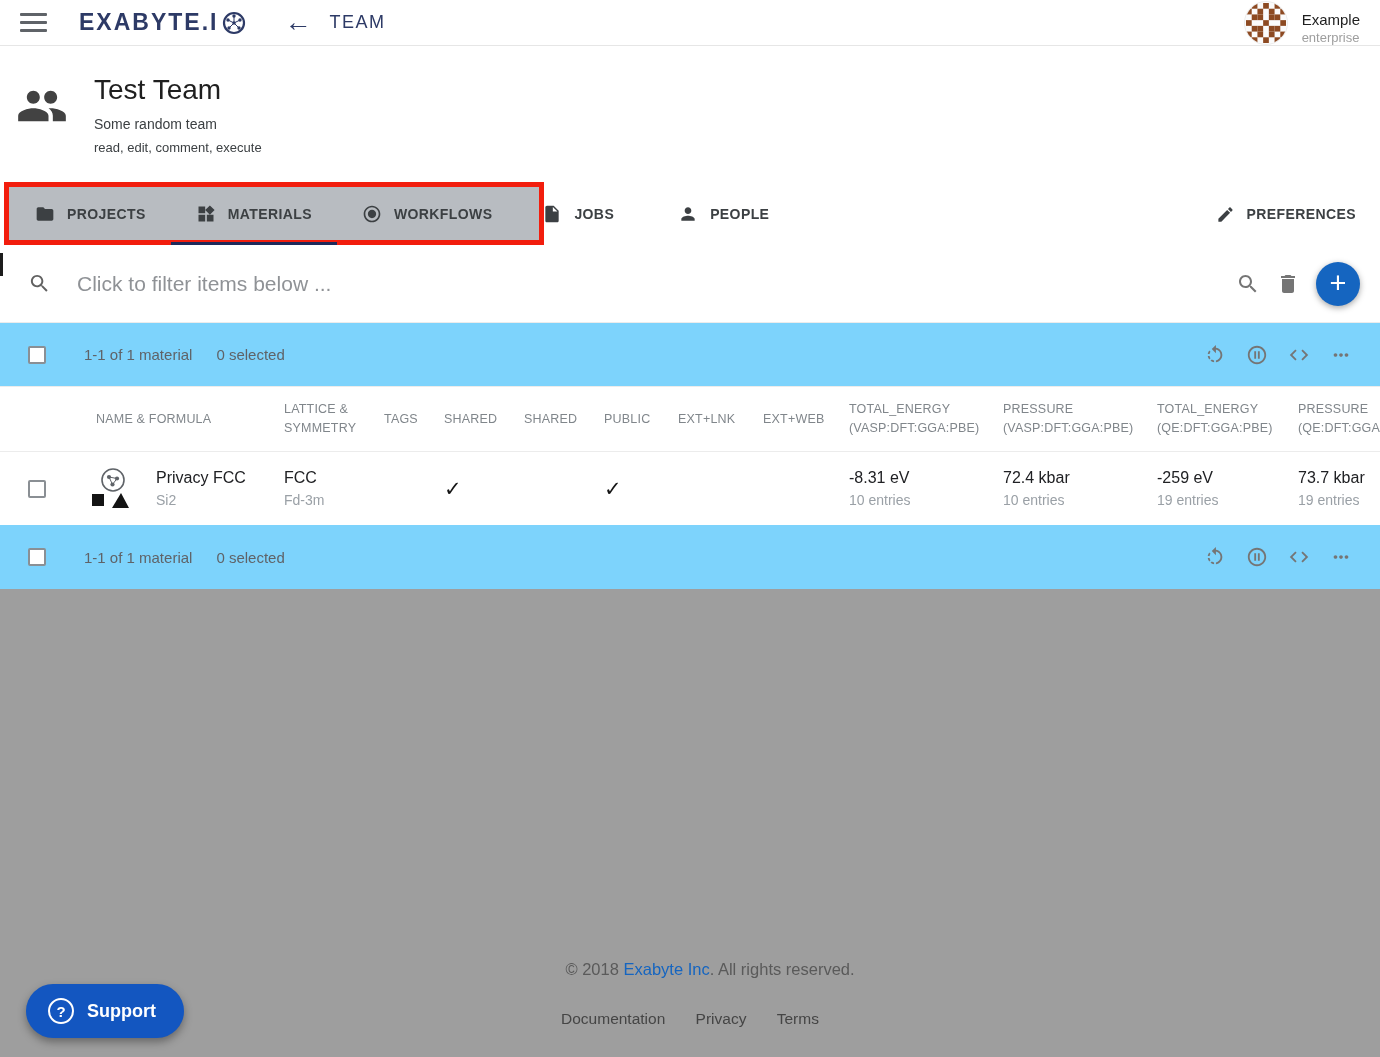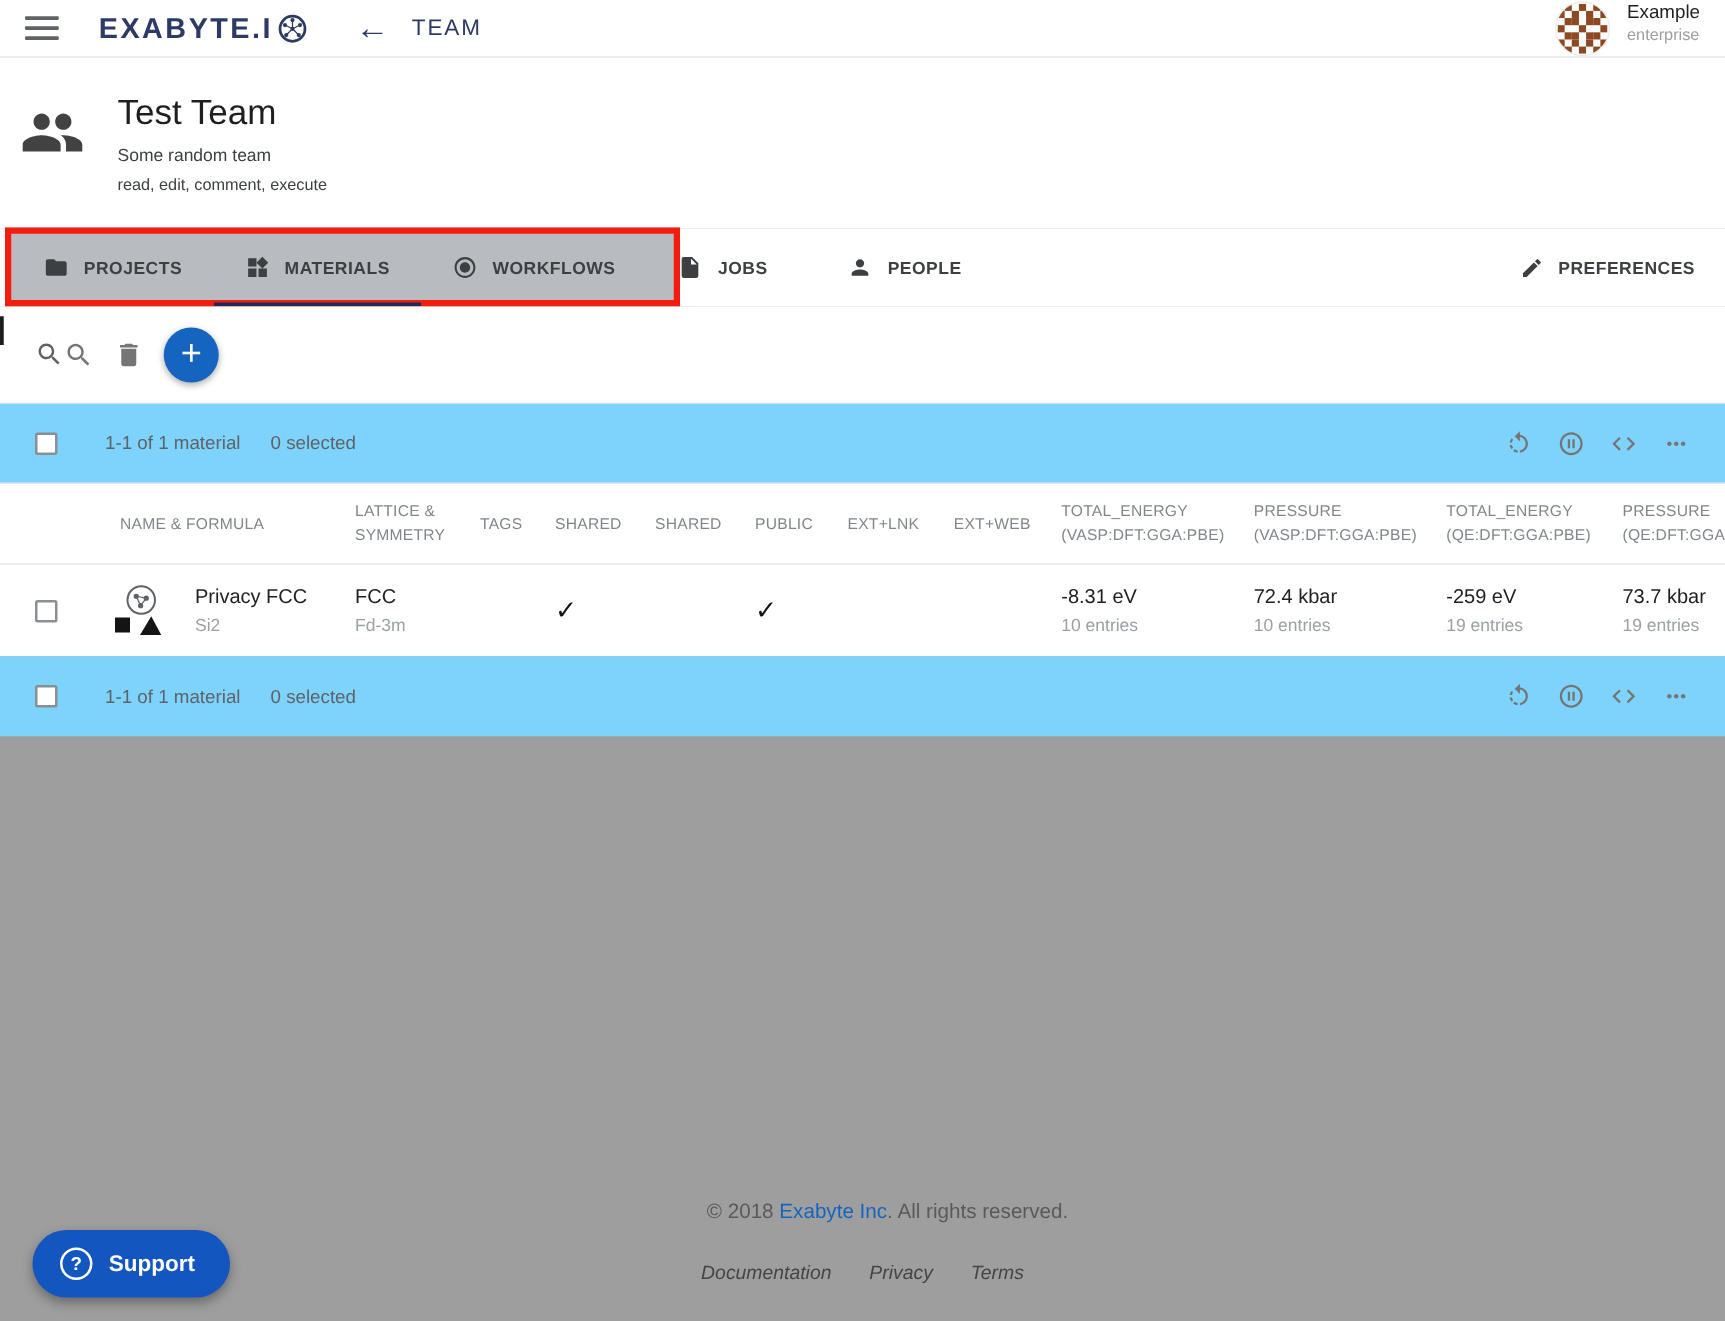--- a/index.html
+++ b/index.html
@@ -17,21 +17,21 @@
   .topbar {
     height:46px; background:#fff; display:flex; align-items:center;
     padding:0 20px; box-sizing:border-box; border-bottom:1px solid #e6e6e6;
   }
   .hamburger { width:27px; display:flex; flex-direction:column; gap:5px; cursor:pointer; }
   .hamburger span { display:block; height:3px; background:#5f6368; border-radius:1px; }
   .logo { display:flex; align-items:center; gap:4px; margin-left:32px; color:#2d3a66; cursor:pointer; }
   .logo-text { font-size:23px; font-weight:700; letter-spacing:2px; }
   .back-arrow { margin-left:38px; color:#2d3a66; font-size:27px; line-height:1; cursor:pointer; }
   .section-title { margin-left:18px; color:#2d3a66; font-size:18px; font-weight:500; letter-spacing:1.5px; }
-  .account { margin-left:auto; display:flex; align-items:flex-start; gap:14px; cursor:pointer; }
+  .account { margin-left:auto; display:flex; align-items:flex-end; gap:14px; cursor:pointer; }
   .avatar { width:42px; height:42px; border-radius:50%; background:#fdfdfd; border:1px solid #ececec;
             overflow:hidden; display:flex; align-items:center; justify-content:center; }
   .account-name { font-size:15px; color:#1f1f1f; }
   .account-type { font-size:13px; color:#9e9e9e; margin-top:2px; }
 
   
   .team-header { background:#fff; height:137px; box-sizing:border-box; padding:28px 16px 0; display:flex; }
   .team-icon { color:#424242; margin-top:6px; }
   .team-text { margin-left:26px; }
   .team-title { font-size:28px; font-weight:400; color:#1f1f1f; }
@@ -96,21 +96,21 @@
   .cell-secondary { font-size:14px; color:#9aa0a6; margin-top:5px; }
   .mat-icon { flex:none; margin-right:24px; }
   .check-glyph { font-size:21px; color:#141414; }
 
   
   .footer-copy { position:absolute; left:0; right:0; top:960px; text-align:center;
                  font-size:16.5px; color:#5a5a5a;padding-left:40px; }
   .footer-copy .company { color:#1565c0; cursor:pointer; }
   .footer-links { position:absolute; left:0; right:0; top:1010px; text-align:center;
                   font-size:15.5px; color:#454545; }
-  .footer-links span { margin:0 13px; cursor:pointer;font-style:italic; }
+  .footer-links span { margin:0 13px; cursor:pointer; }
   .support-btn { position:absolute; left:26px; top:984px; height:54px; border-radius:27px;
                  background:#1356c0; color:#fff; display:flex; align-items:center; gap:13px;
                  padding:0 28px 0 22px; box-shadow:0 4px 9px rgba(0,0,0,.35); cursor:pointer; }
   .support-q { width:26px; height:26px; border:2px solid #fff; border-radius:50%; box-sizing:border-box;
                display:flex; align-items:center; justify-content:center; font-size:15px; font-weight:700; }
   .support-label { font-size:18px; font-weight:700; }
 </style>
 </head>
 <body>
 
@@ -240,20 +240,21 @@
   </div>
 </nav>
 <div class="edge-mark"></div>
 
 <div class="filter-row">
   <span class="filter-search-icon">
     <svg width="23" height="23" viewBox="0 0 24 24" fill="currentColor">
       <path d="M15.5 14h-.79l-.28-.27C15.41 12.59 16 11.11 16 9.5 16 5.91 13.09 3 9.5 3S3 5.91 3 9.5 5.91 16 9.5 16c1.61 0 3.09-.59 4.23-1.57l.27.28v.79l5 4.99L20.49 19l-4.99-5zm-6 0C7.01 14 5 11.99 5 9.5S7.01 5 9.5 5 14 7.01 14 9.5 11.99 14 9.5 14z"></path>
     </svg>
   </span>
+  <input class="filter-input" type="text" placeholder="Click to filter items below ..." style="">
   <div class="filter-actions">
     <span class="icon-btn">
       <svg width="24" height="24" viewBox="0 0 24 24" fill="currentColor">
         <path d="M15.5 14h-.79l-.28-.27C15.41 12.59 16 11.11 16 9.5 16 5.91 13.09 3 9.5 3S3 5.91 3 9.5 5.91 16 9.5 16c1.61 0 3.09-.59 4.23-1.57l.27.28v.79l5 4.99L20.49 19l-4.99-5zm-6 0C7.01 14 5 11.99 5 9.5S7.01 5 9.5 5 14 7.01 14 9.5 11.99 14 9.5 14z"></path>
       </svg>
     </span>
     <span class="icon-btn">
       <svg width="24" height="24" viewBox="0 0 24 24" fill="currentColor">
         <path d="M6 19c0 1.1.9 2 2 2h8c1.1 0 2-.9 2-2V7H6v12zM19 4h-3.5l-1-1h-5l-1 1H5v2h14V4z"></path>
       </svg>

